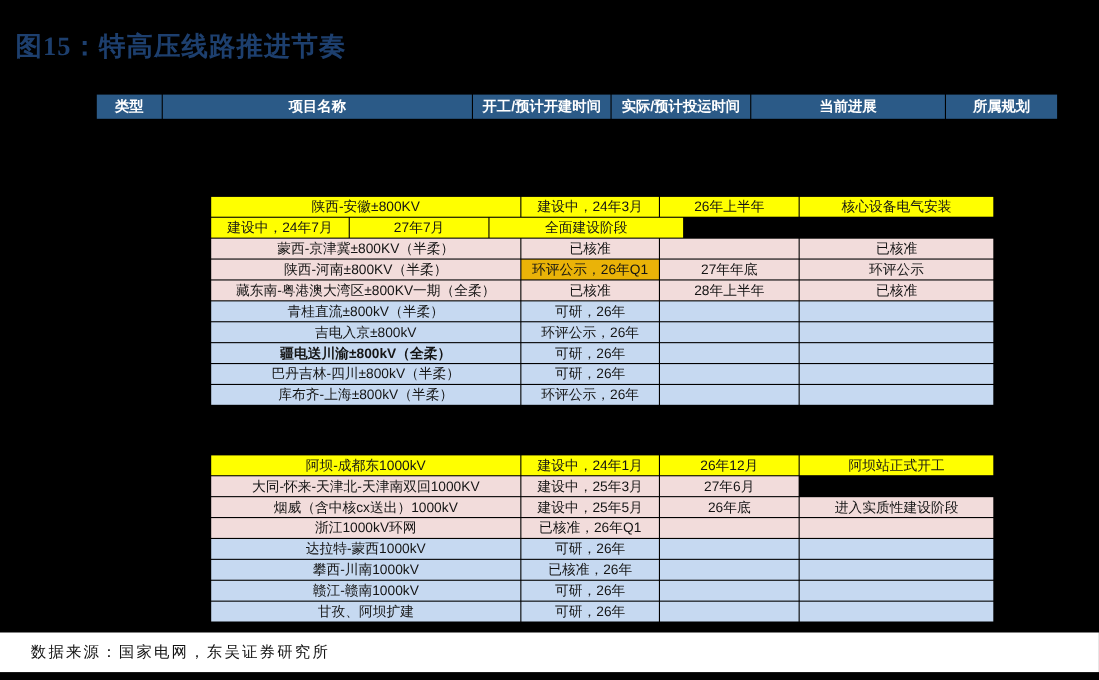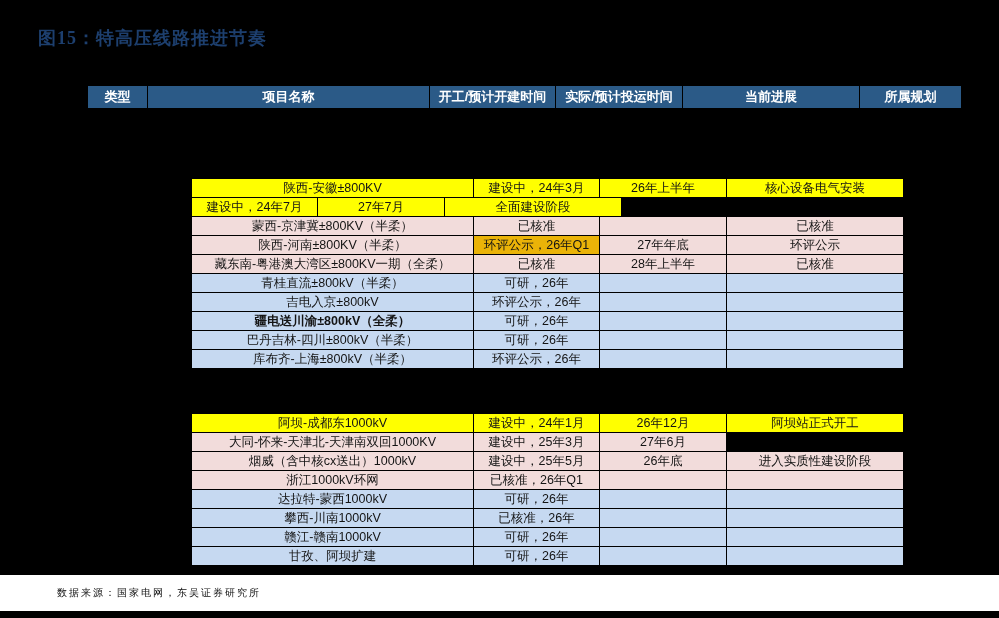--- a/index.html
+++ b/index.html
@@ -1,21 +1,21 @@
 <!DOCTYPE html>
 <html><head>
 <meta charset="utf-8">
 <style>
   html,body{margin:0;padding:0;}
   body{width:999px;height:618px;background:#000;position:relative;overflow:hidden;
        font-family:"Liberation Sans","DejaVu Sans",sans-serif;}
   .page{position:absolute;inset:0;background:#000;}
 
   .fig-title{position:absolute;left:14px;top:26px;font-family:"Liberation Serif","DejaVu Serif",serif;
-             font-weight:bold;font-size:18px;letter-spacing:1px;color:#1d3f6e;margin-left:24px;}
+             font-weight:bold;font-size:24px;letter-spacing:1px;color:#1d3f6e;}
 
   
   .thead{position:absolute;left:88px;top:86px;display:flex;height:22px;}
   .th{background:#2b5a87;color:#fff;font-weight:bold;font-size:13px;
       display:flex;align-items:center;justify-content:center;margin-right:1px;
       white-space:nowrap;}
   .th.c0{width:59px;}
   .th.c1{width:281px;}
   .th.c2{width:125px;}
   .th.c3{width:126px;}
@@ -30,22 +30,22 @@
   .td{font-size:12.5px;color:#141414;display:flex;align-items:center;justify-content:center;
       margin-right:1px;white-space:nowrap;overflow:hidden;}
   .td.c1{width:281px;}
   .td.c2{width:125px;}
   .td.c3{width:126px;}
   .td.c4{width:176px;margin-right:15px;}
 
   
   .footer-band{position:absolute;left:0;top:575px;width:999px;height:36px;background:#fff;
                display:flex;align-items:center;}
-  .footer-text{margin-left:57px;font-family:Liberation Serif, serif;
-               font-size:10px;color:#111;letter-spacing:2px;}
+  .footer-text{margin-left:28px;font-family:Liberation Serif, serif;
+               font-size:14px;color:#111;letter-spacing:2px;}
 </style>
 </head>
 <body>
 
 <div class="page">
 
   <div class="fig-title">图15：特高压线路推进节奏</div>
 
   <div class="thead">
     <div class="th c0">类型</div>

